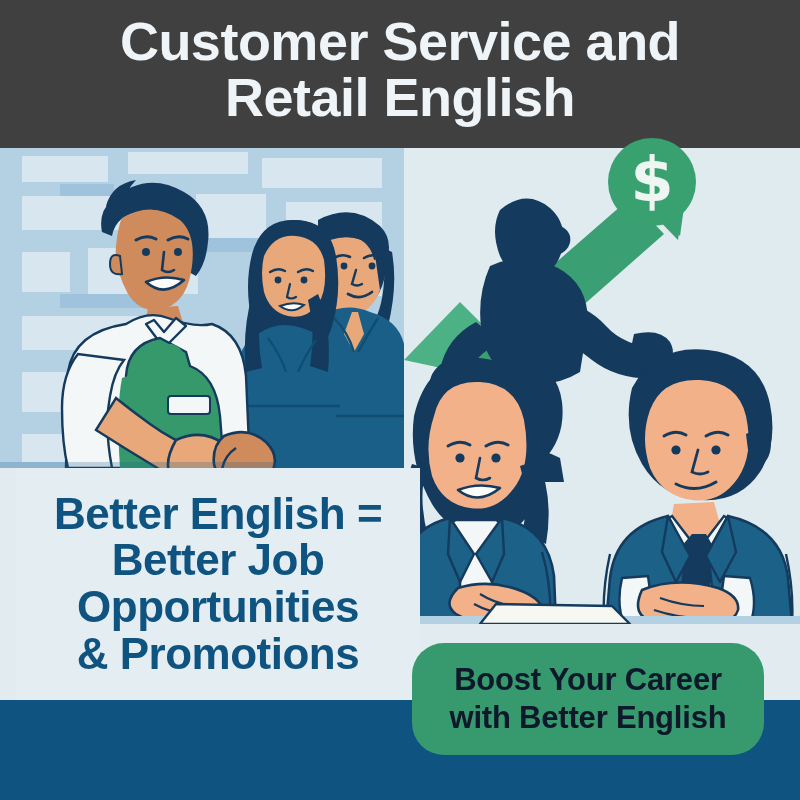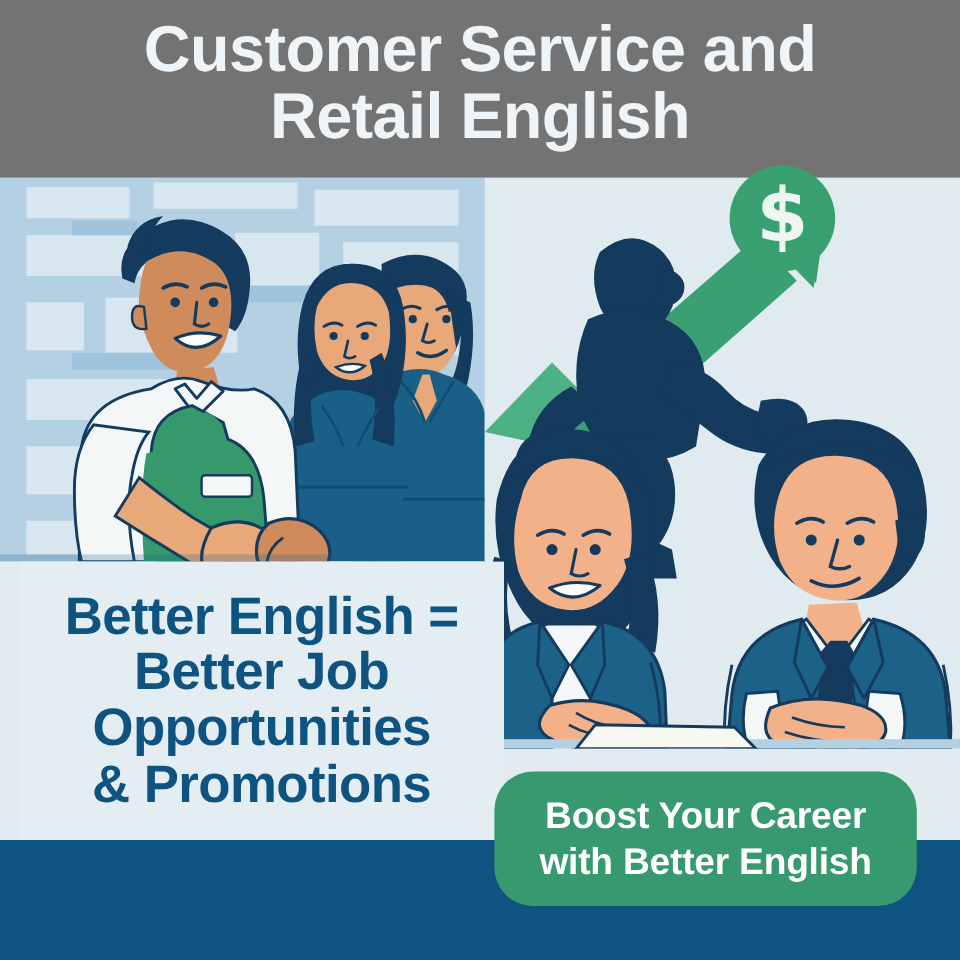--- a/index.html
+++ b/index.html
@@ -6,21 +6,21 @@
   body{
     width:800px;height:800px;overflow:hidden;
     font-family:"Liberation Sans","DejaVu Sans",sans-serif;
     background:#e2ebef;
   }
   .poster{position:relative;width:800px;height:800px;overflow:hidden;background:#e2ebef;}
 
   
   .header{
     position:absolute;left:0;top:0;width:800px;height:148px;
-    background:#737373;z-index:5;
+    background:#404040;z-index:5;
   }
   .header-title{
     position:absolute;left:0;top:14px;width:800px;
     text-align:center;color:#eef4f7;
     font-size:54px;line-height:1.03;font-weight:bold;
     letter-spacing:-0.5px;
     white-space:pre-line;
   }
 
   
@@ -53,21 +53,21 @@
     padding:0 8px;
   }
 
   
   .cta{
     position:absolute;left:412px;top:643px;width:352px;height:112px;
     background:#37996e;border-radius:32px;z-index:6;
     display:flex;align-items:center;justify-content:center;
   }
   .cta-label{
-    color:#ffffff;font-weight:bold;font-size:31px;line-height:1.22;
+    color:#0f172a;font-weight:bold;font-size:31px;line-height:1.22;
     text-align:center;white-space:pre-line;letter-spacing:-0.2px;
   }
 
   
   .coin{
     position:absolute;left:608px;top:138px;width:88px;height:88px;
     border-radius:50%;background:#39a070;z-index:7;
     display:flex;align-items:center;justify-content:center;
   }
   .coin-glyph{

